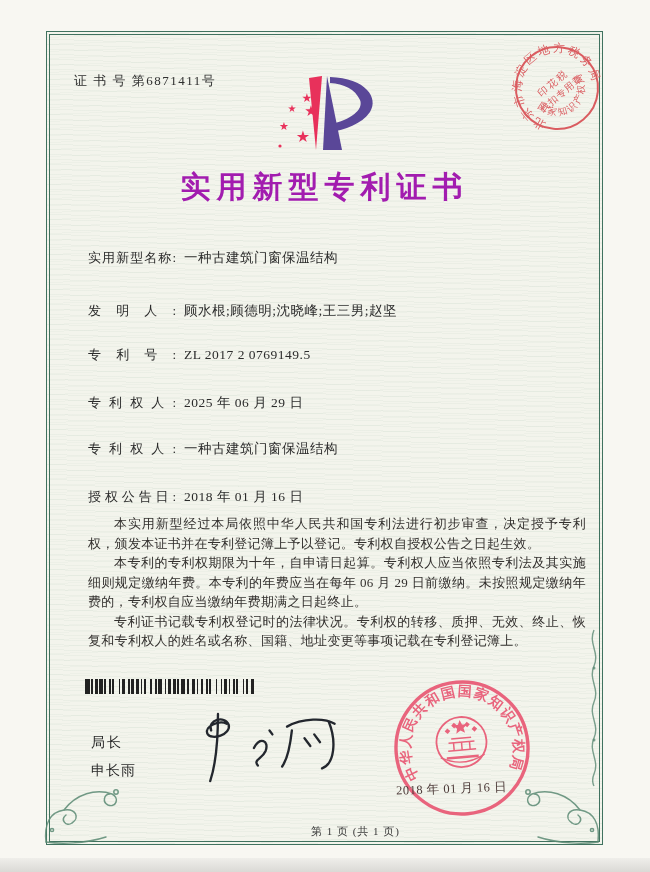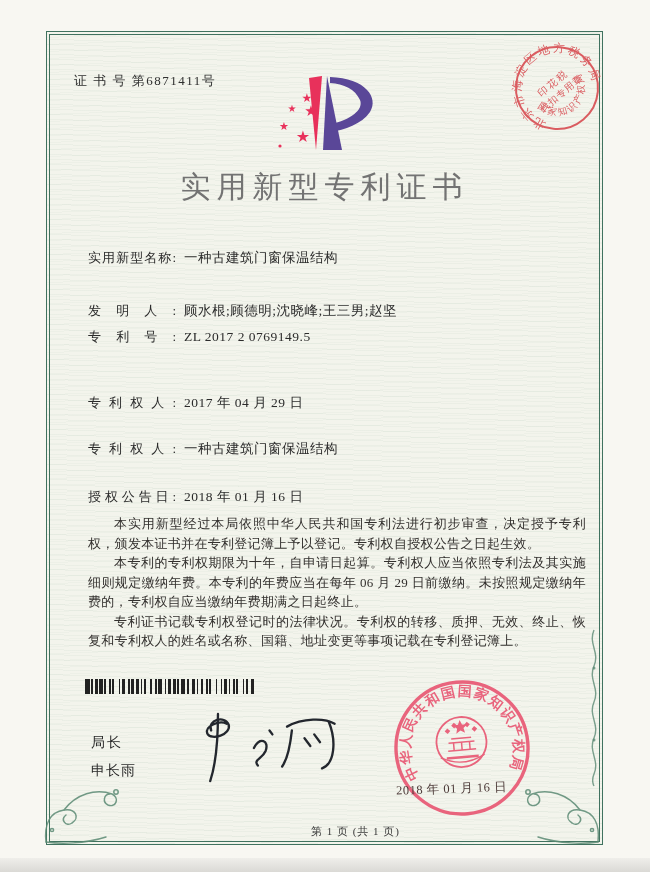--- a/index.html
+++ b/index.html
@@ -21,21 +21,21 @@
   }
   .frame::after { content:""; position:absolute; inset:2px; border:1px solid #40725f; }
   .photo-edge {
     position:absolute; left:0; right:0; bottom:0; height:14px;
     background:linear-gradient(#efeeea 0%, #dad9d5 100%);
   }
   .cert-number { position:absolute; left:74px; top:72px; font-size:13px; letter-spacing:1.5px; color:#2f2f2f; }
   .logo { position:absolute; left:276px; top:58px; }
   .title {
     position:absolute; left:46px; width:557px; top:167px; text-align:center;
-    font-size:30px; font-weight:400; letter-spacing:6px; color:#737373;
+    font-size:30px; font-weight:700; letter-spacing:6px; color:#a21caf;
   }
   .field { position:absolute; left:88px; font-size:13.5px; white-space:nowrap; color:#2b2b2b; }
   .f-label { display:inline-block; width:88px; font-size:13px; text-align:justify; text-align-last:justify; vertical-align:baseline; }
   .f-value { margin-left:8px; letter-spacing:0.5px; }
   .body-text {
     position:absolute; left:88px; top:514px; width:498px;
     font-size:13px; line-height:19.5px; letter-spacing:0.3px; text-align:justify; color:#33302e;
   }
   .body-text p { text-indent:2em; }
   .barcode { position:absolute; left:85px; top:679px; width:170px; height:15px; display:flex; overflow:hidden; }
@@ -124,25 +124,25 @@
   </svg>
 
   <div class="title">实用新型专利证书</div>
 
   <div class="field" style="top:302px">
     <span class="f-label">发明人:</span><span class="f-value">顾水根;顾德明;沈晓峰;王三男;赵坚</span>
   </div>
   <div class="field" style="top:249px">
     <span class="f-label">实用新型名称:</span><span class="f-value">一种古建筑门窗保温结构</span>
   </div>
-  <div class="field" style="top:328px">
+  <div class="field" style="top:346px">
     <span class="f-label">专利号:</span><span class="f-value">ZL 2017 2 0769149.5</span>
   </div>
   <div class="field" style="top:394px">
-    <span class="f-label">专利权人:</span><span class="f-value">2017 年 04 月 29 日</span>
+    <span class="f-label">专利权人:</span><span class="f-value">2025 年 06 月 29 日</span>
   </div>
   <div class="field" style="top:440px">
     <span class="f-label">专利权人:</span><span class="f-value">一种古建筑门窗保温结构</span>
   </div>
   <div class="field" style="top:488px">
     <span class="f-label">授权公告日:</span><span class="f-value">2018 年 01 月 16 日</span>
   </div>
 
   <div class="body-text">
     <p>本实用新型经过本局依照中华人民共和国专利法进行初步审查，决定授予专利权，颁发本证书并在专利登记簿上予以登记。专利权自授权公告之日起生效。</p>

